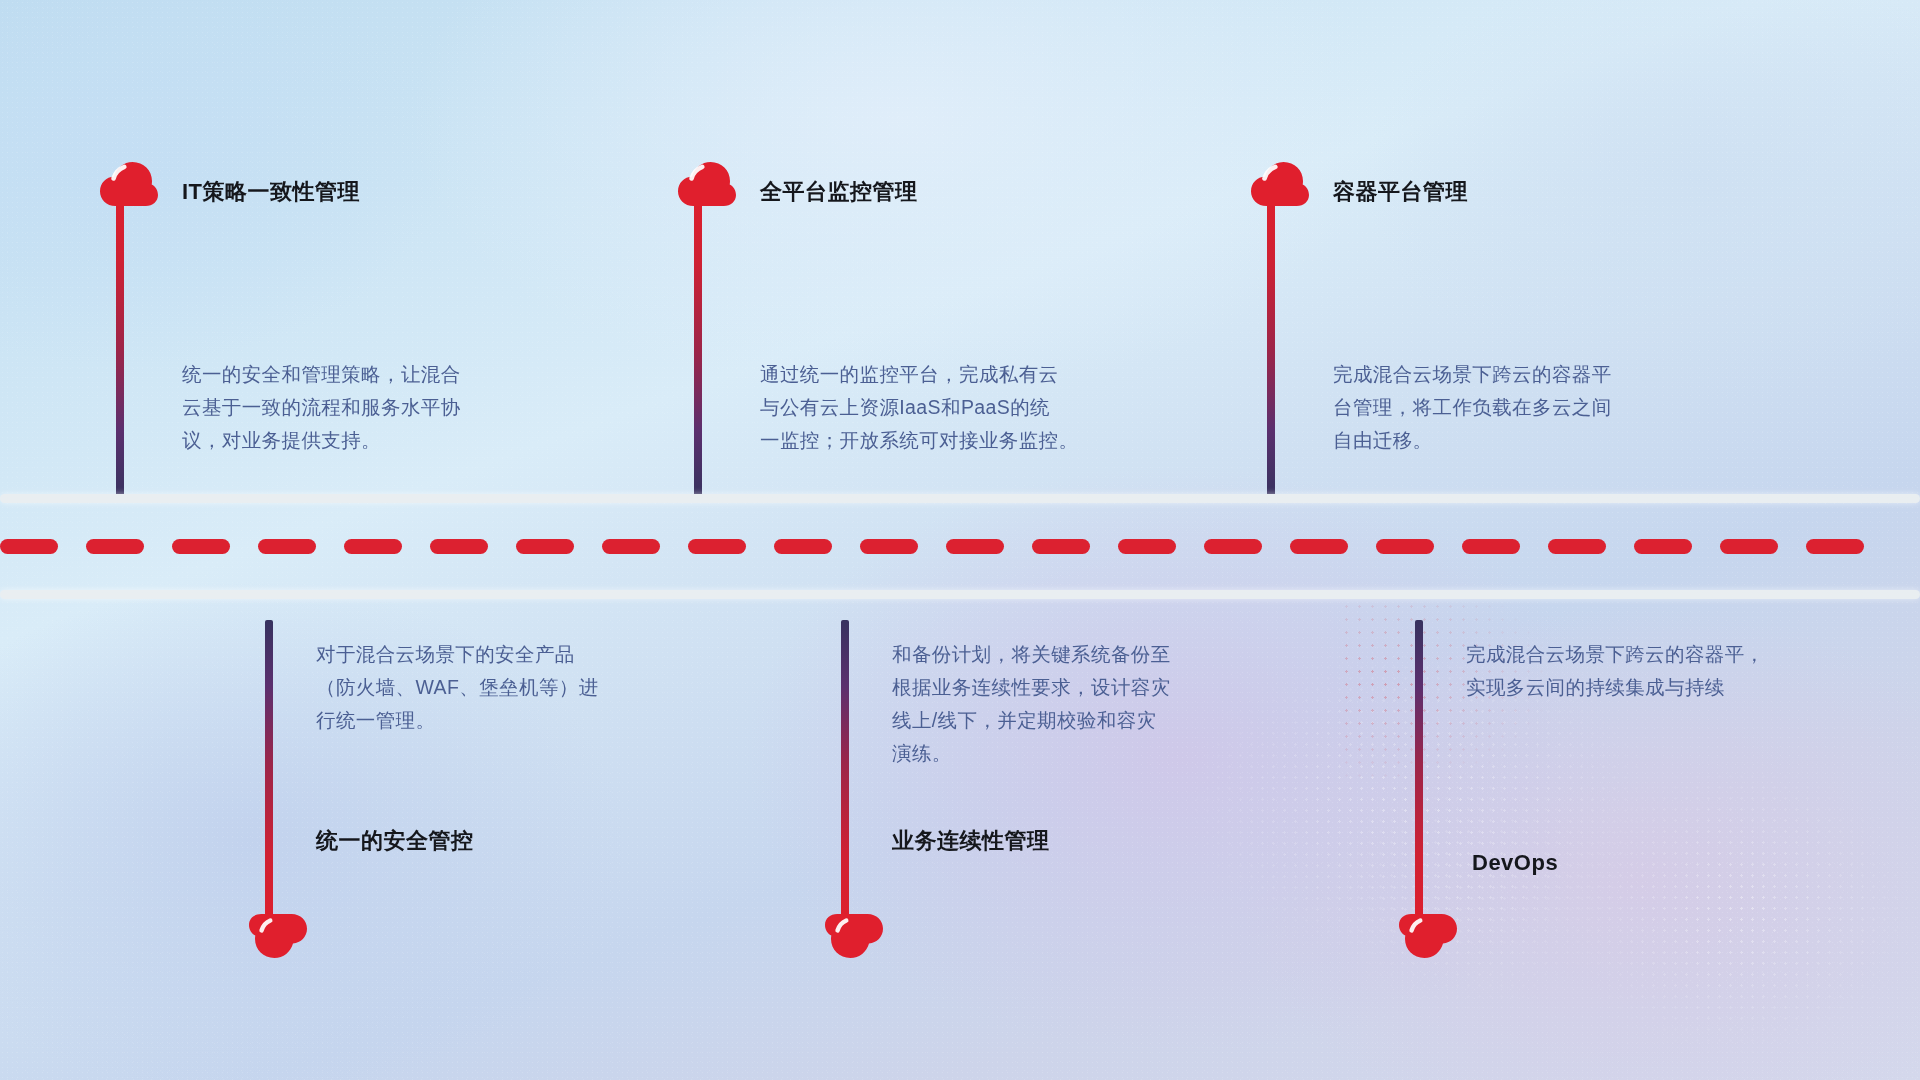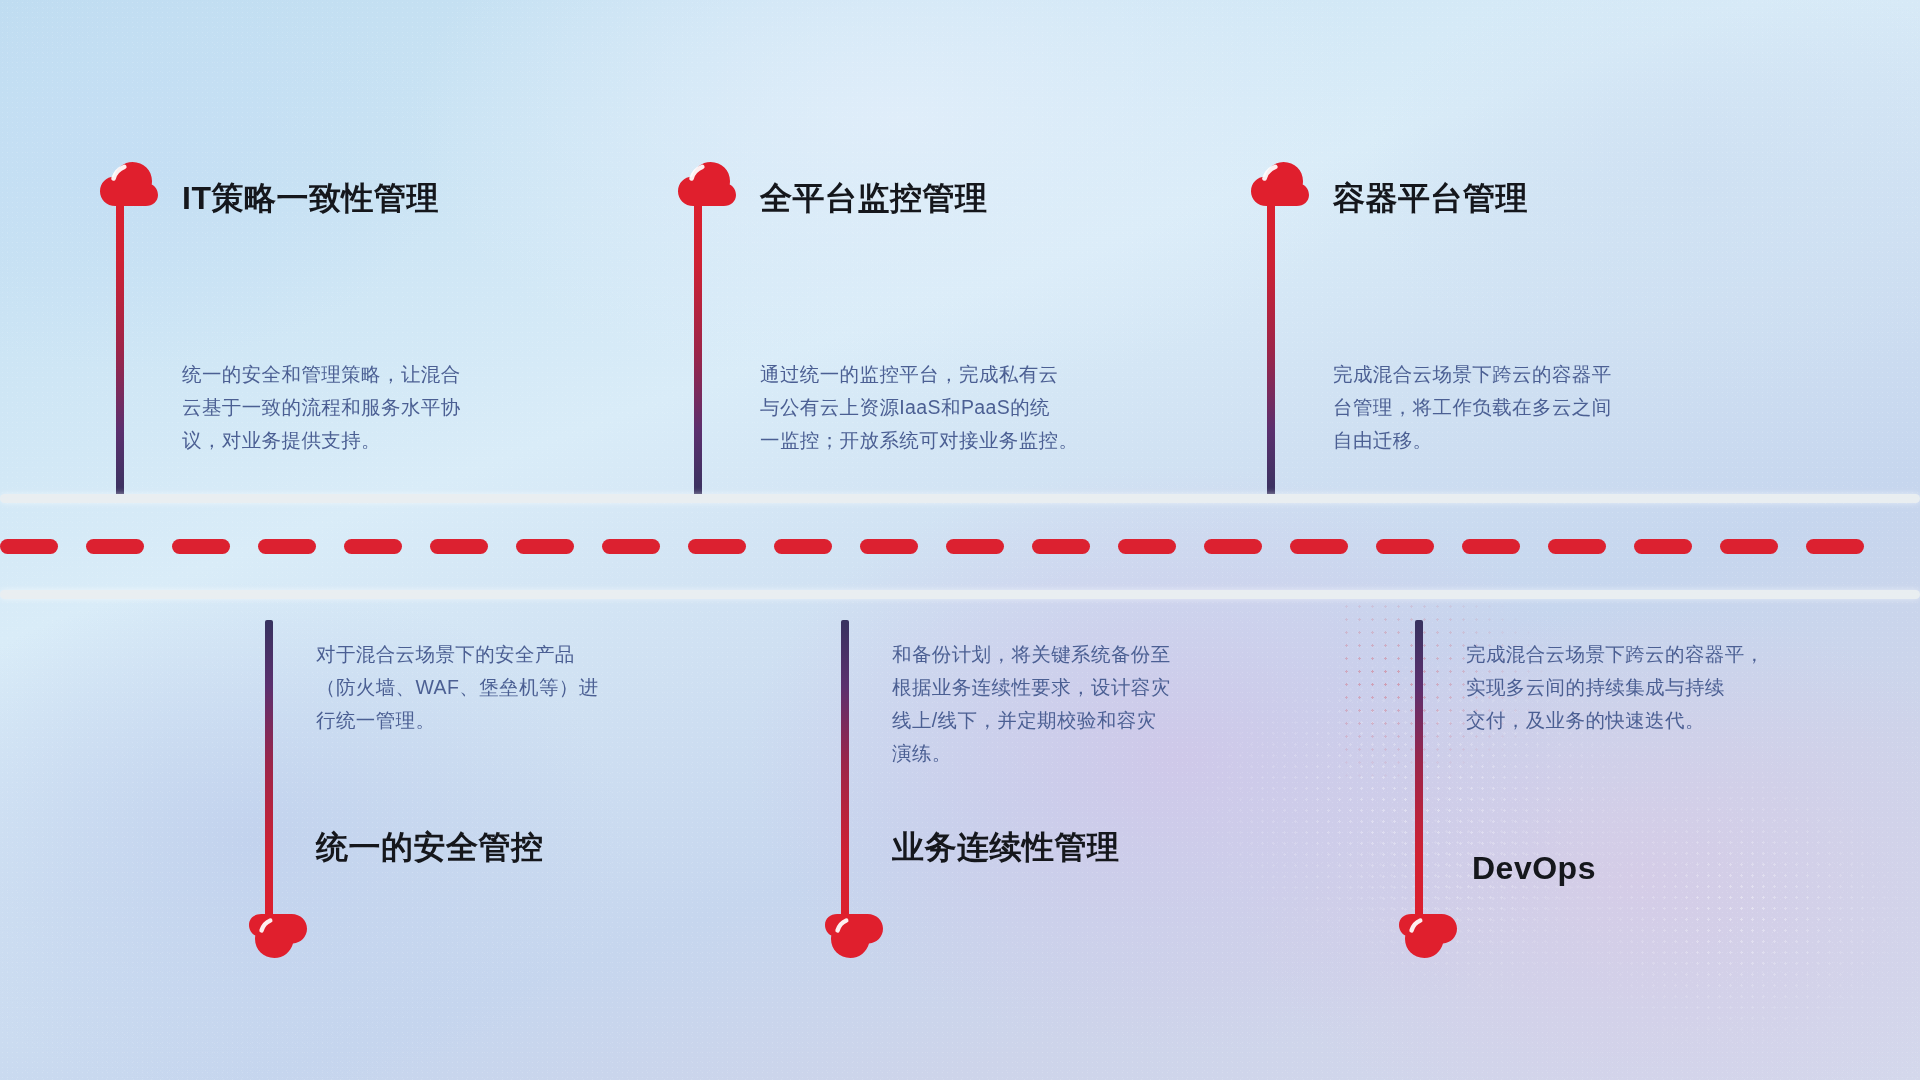--- a/index.html
+++ b/index.html
@@ -95,21 +95,21 @@
     background: linear-gradient(to bottom, #de1f2d 0%, #cf2133 22%, #9c2549 52%, #5b2f6e 78%, #37325f 100%);
   }
   .stem.up {
     background: linear-gradient(to top, #de1f2d 0%, #cf2133 22%, #9c2549 52%, #5b2f6e 78%, #37325f 100%);
   }
   .cloud { position: absolute; width: 62px; height: 48px; }
 
   .col-title {
     position: absolute;
     white-space: nowrap;
-    font-size: 32px;
+    font-size: 22px;
     font-weight: 700;
     color: #15171c;
     letter-spacing: 0.5px;
   }
   .col-body {
     position: absolute;
     font-size: 19.5px;
     line-height: 33px;
     color: #4b5f93;
     letter-spacing: 0.4px;
@@ -248,18 +248,17 @@
       <svg class="cloud" viewBox="0 0 62 48" style="top:292px;">
         <g transform="translate(62,48) rotate(180)">
           <path d="M17.5 46C8.4 46 2 39.6 2 31.2 2 23.2 8.2 17 16 16.6 18.3 8.3 25.6 2 34.6 2c10.9 0 19.4 8.4 19.4 19 0 1.2-.1 2.4-.3 3.5 3.9 2 6.3 6 6.3 10.6C60 41.7 54.6 46 47.8 46z" fill="#e01f2d"></path>
         </g>
         <path d="M14.5 18.5c1.4-4.6 4.6-8.2 8.8-10" stroke="#ffffff" stroke-width="4.4" stroke-linecap="round" fill="none" opacity="0.93"></path>
       </svg>
     </div>
     <div class="col-body" style="left:1466px; top:638px;">
       <span class="ln">完成混合云场景下跨云的容器平，</span>
       <span class="ln">实现多云间的持续集成与持续</span>
-      <span class="ln">交付，及业务的快速迭代。</span>
     </div>
     <div class="col-title" style="left:1472px; top:826px;margin-top:24px;">DevOps</div>
   </div>
 
 </div>
 
 </body></html>

